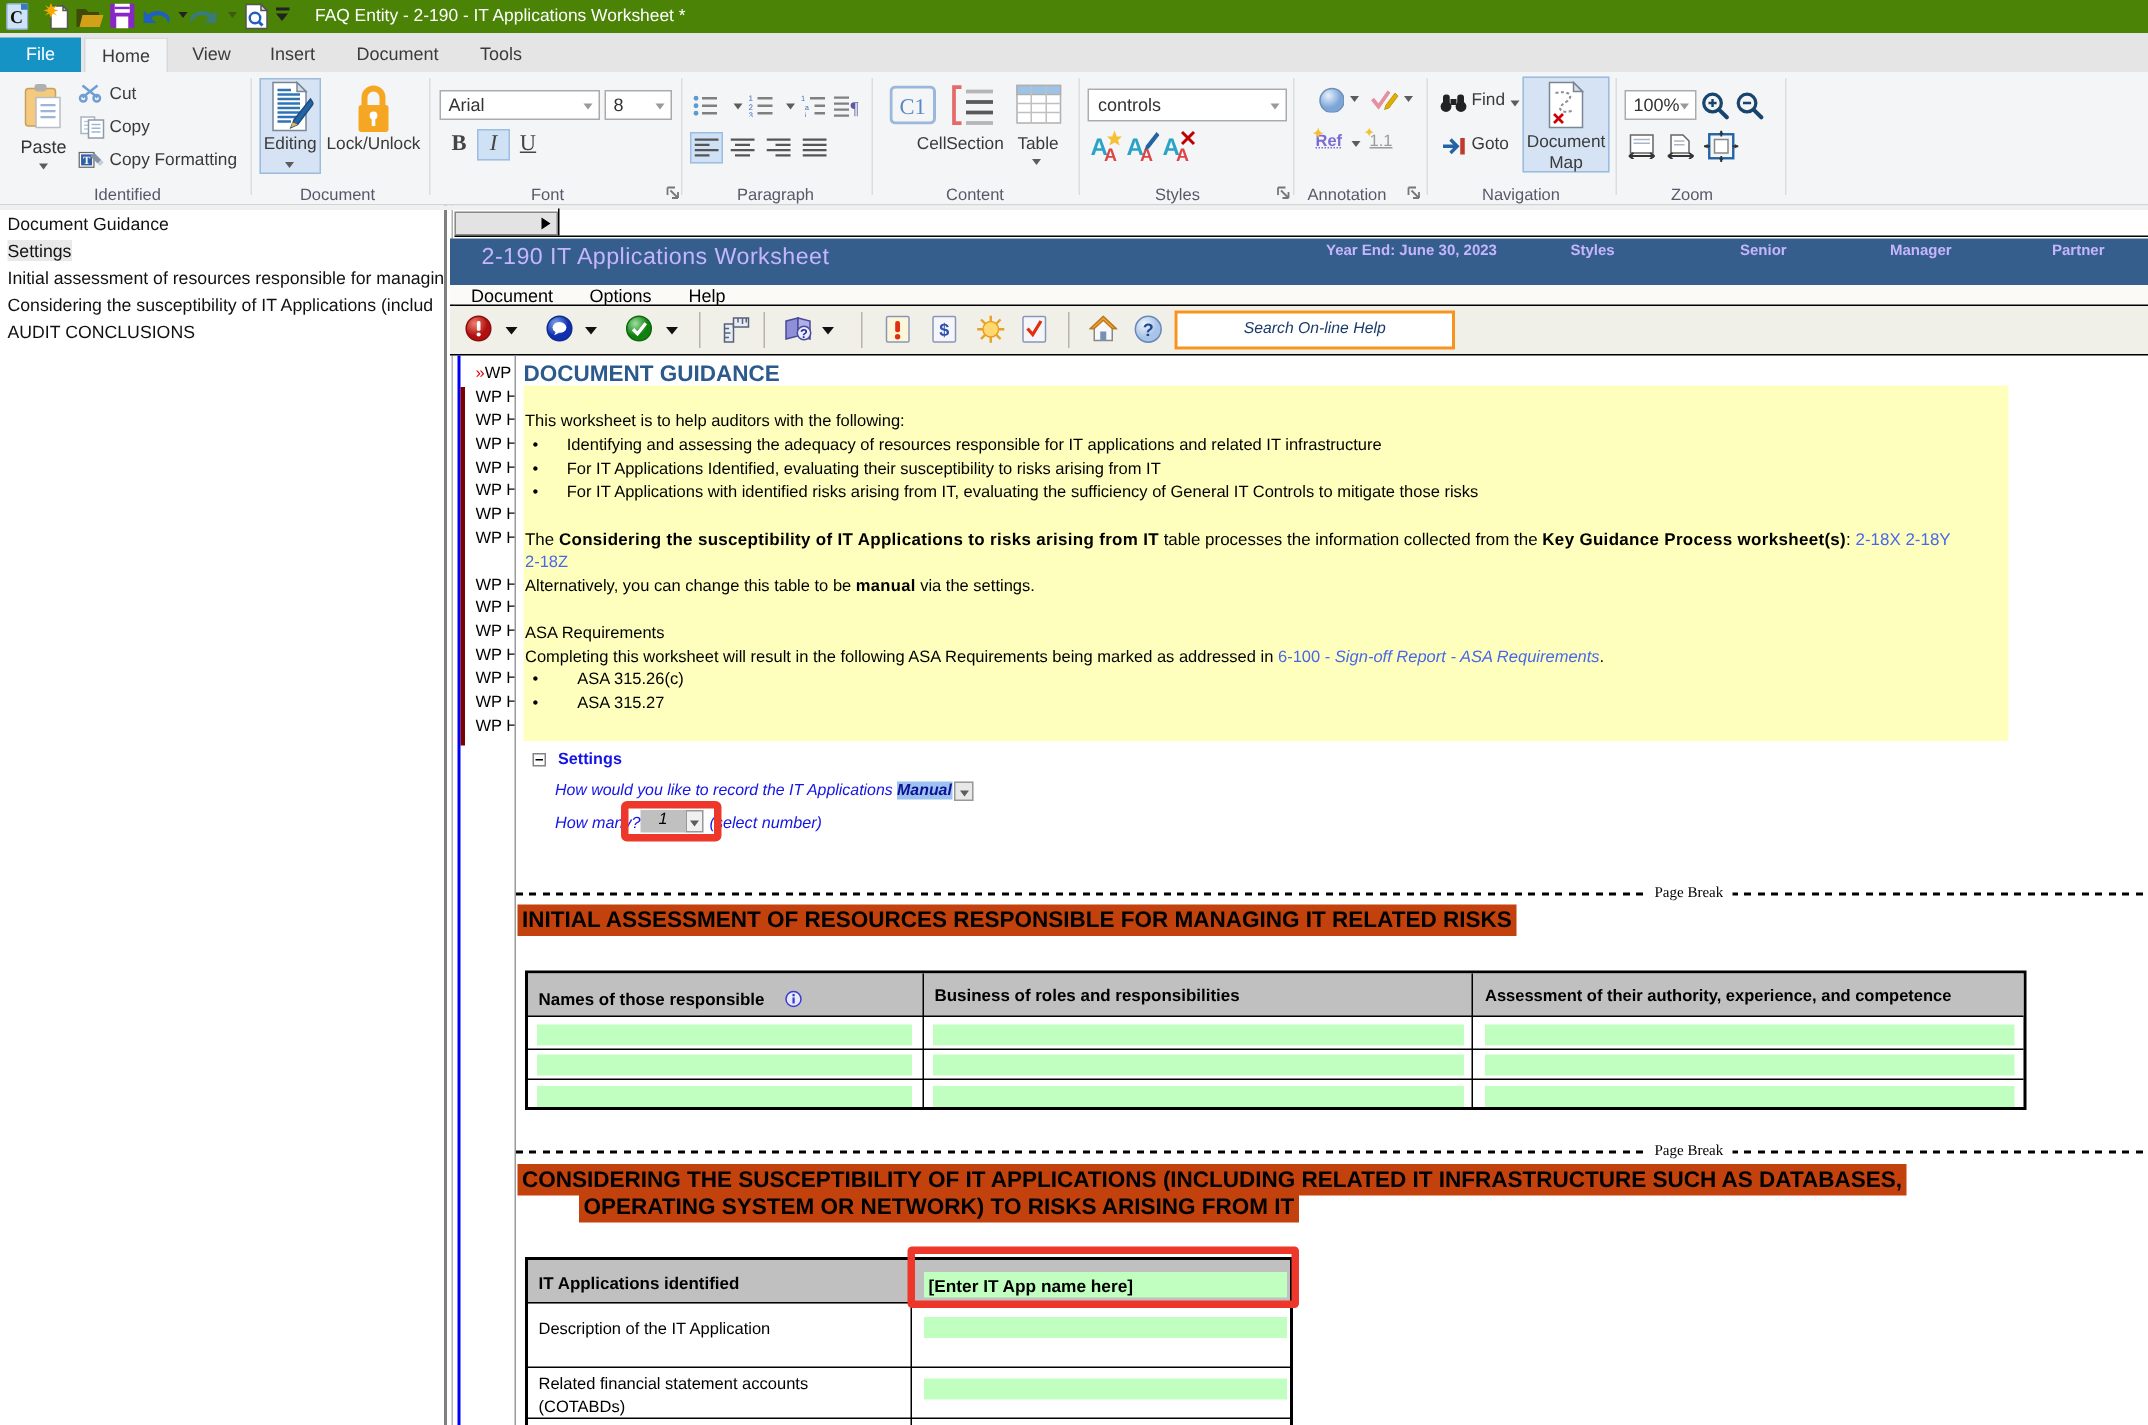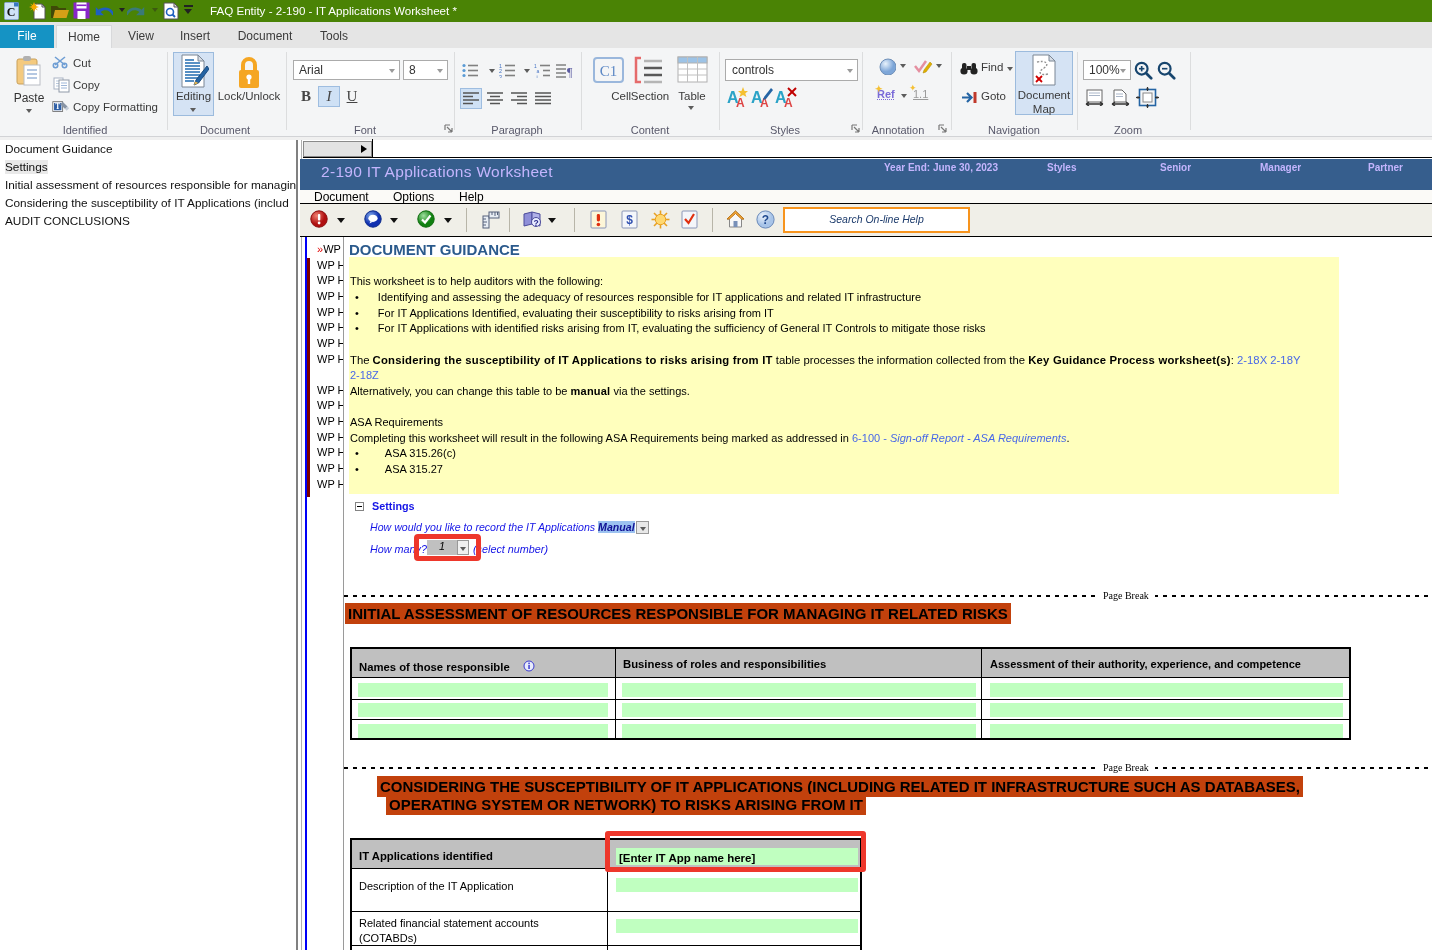--- a/index.html
+++ b/index.html
@@ -682,21 +682,21 @@
     <div class="greenbar" style="left:6px; top:75px; width:250px; height:14px;"></div>
     <div class="greenbar" style="left:270px; top:75px; width:354px; height:14px;"></div>
     <div class="greenbar" style="left:638px; top:75px; width:353px; height:14px;"></div>
   </div>
 </div>
 <div id="pagebreak2">
   <div class="abs dashline" style="left:344px; top:767px; width:1088px;"></div>
   <div class="abs pbtext" style="left:1097px; top:762px;">Page Break</div>
 </div>
 <div id="section2">
-  <div class="abs" style="left:345px; top:778px; font-size:15px; font-weight:bold;padding-left:32px;"><span class="ghl">CONSIDERING THE SUSCEPTIBILITY OF IT APPLICATIONS (INCLUDING RELATED IT INFRASTRUCTURE SUCH AS DATABASES,</span></div>
+  <div class="abs" style="left:345px; top:778px; font-size:15px; font-weight:bold;"><span class="ghl">CONSIDERING THE SUSCEPTIBILITY OF IT APPLICATIONS (INCLUDING RELATED IT INFRASTRUCTURE SUCH AS DATABASES,</span></div>
   <div class="abs" style="left:386px; top:796px; font-size:15px; font-weight:bold;"><span class="ghl">OPERATING SYSTEM OR NETWORK) TO RISKS ARISING FROM IT</span></div>
   <div class="abs" style="left:350px; top:838px; width:512px; height:112px; border:2px solid #000; border-bottom:none; background:#fff;">
     <div class="abs" style="left:0; top:0; width:100%; height:29px; background:#c0c0c0; border-bottom:1px solid #000;"></div>
     <div class="abs" style="left:255px; top:0; width:1px; height:100%; background:#000;"></div>
     <div class="abs" style="left:0px; top:71px; width:100%; height:1px; background:#000;"></div>
     <div class="abs" style="left:0px; top:105px; width:100%; height:1px; background:#000;"></div>
     <div class="abs" style="left:7px; top:10px; font-size:11.3px; font-weight:bold;">IT Applications identified</div>
     <div class="greenbar" style="left:264px; top:8px; width:242px; height:17px;"></div>
     <div class="abs" style="left:267px; top:12px; font-size:11.5px; font-weight:bold;">[Enter IT App name here]</div>
     <div class="abs" style="left:7px; top:40px; font-size:11px;">Description of the IT Application</div>

